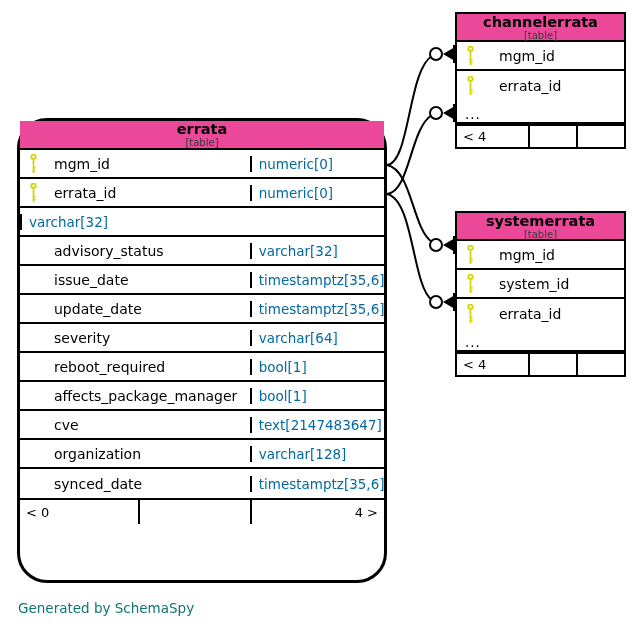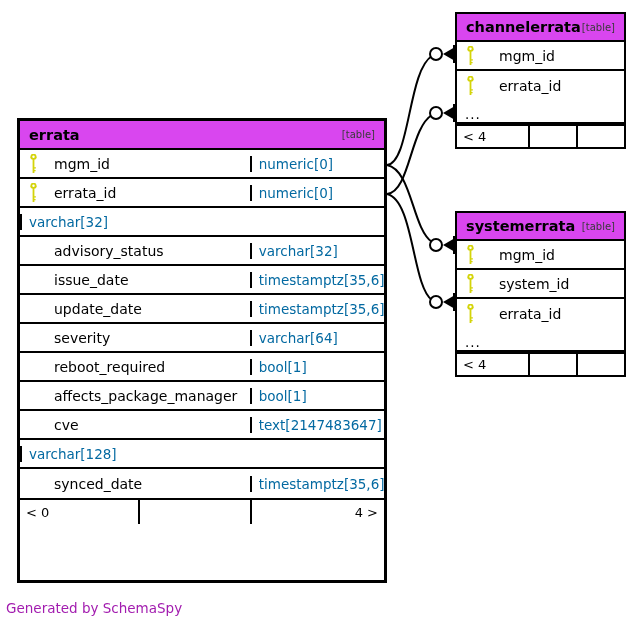--- a/index.html
+++ b/index.html
@@ -36,30 +36,31 @@
   
   .table-box {
     position: absolute;
     background: #ffffff;
     border: 2px solid #000000;
     box-sizing: border-box;
   }
   .table-box.thick { border-width: 3px; }
 
   .tbl-header {
-    background: #d946ef;
+    background: #ec4899;
     border-bottom: 2px solid #000000;
     box-sizing: border-box;
     display: flex;
     align-items: center;
     justify-content: space-between;
     padding: 0 9px;
     font-size: 14.5px;
     font-weight: bold;
     color: #000000;
+    flex-direction: column;
   }
   .tbl-header .tname { font-weight: bold; }
   .tbl-header .ttag {
     font-weight: normal;
     font-size: 10px;
     color: #3a3a3a;
   }
 
   .tbl-row {
     display: flex;
@@ -134,20 +135,21 @@
   }
   .foot-cell:first-child { border-left: none; }
   .foot-cell.right { justify-content: flex-end; }
 
   
   #errata-table {
     left: 17px;
     top: 118px;
     width: 370px;
     height: 465px;
+    border-radius: 30px;
   }
   #errata-table .tbl-header { height: 29px; }
   #errata-table .tbl-row { height: 29px; }
   #errata-table .cell-name { width: 231px; }
   #errata-table .cell-type { width: 135px; }
   #errata-table .tbl-footer { height: 26px; }
   #errata-table .foot-cell.c1 { width: 119px; }
   #errata-table .foot-cell.c2 { width: 112px; }
   #errata-table .foot-cell.c3 { width: 135px; }
 
@@ -162,24 +164,24 @@
   .side-table .foot-cell.c2 { width: 48px; }
   .side-table .foot-cell.c3 { width: 48px; }
   .side-table .colname { padding-left: 14px; }
 
   #channelerrata-table { left: 455px; top: 12px; }
   #systemerrata-table  { left: 455px; top: 211px; }
 
   
   #caption {
     position: absolute;
-    left: 6px;
+    left: 18px;
     top: 600px;
     font-size: 13.5px;
-    color: #a21caf;
+    color: #0f766e;
   }
 </style>
 </head>
 <body>
 
 <div id="canvas">
 
   <svg id="edges" viewBox="0 0 640 643" width="640" height="643">
     <defs>
       <marker id="crowfoot" viewBox="0 0 10 10" refX="9" refY="5" markerWidth="7" markerHeight="7" orient="auto-start-reverse">
@@ -295,20 +297,24 @@
           <div class="cell-type">bool[1]</div>
         </div>
         <div class="tbl-row">
           <div class="cell-name">
             <span class="keyslot"></span>
             <span class="colname">cve</span>
           </div>
           <div class="cell-type">text[2147483647]</div>
         </div>
         <div class="tbl-row">
+          <div class="cell-name">
+            <span class="keyslot"></span>
+            <span class="colname">organization</span>
+          </div>
           <div class="cell-type">varchar[128]</div>
         </div>
         <div class="tbl-row">
           <div class="cell-name">
             <span class="keyslot"></span>
             <span class="colname">synced_date</span>
           </div>
           <div class="cell-type">timestamptz[35,6]</div>
         </div>
       </div>

